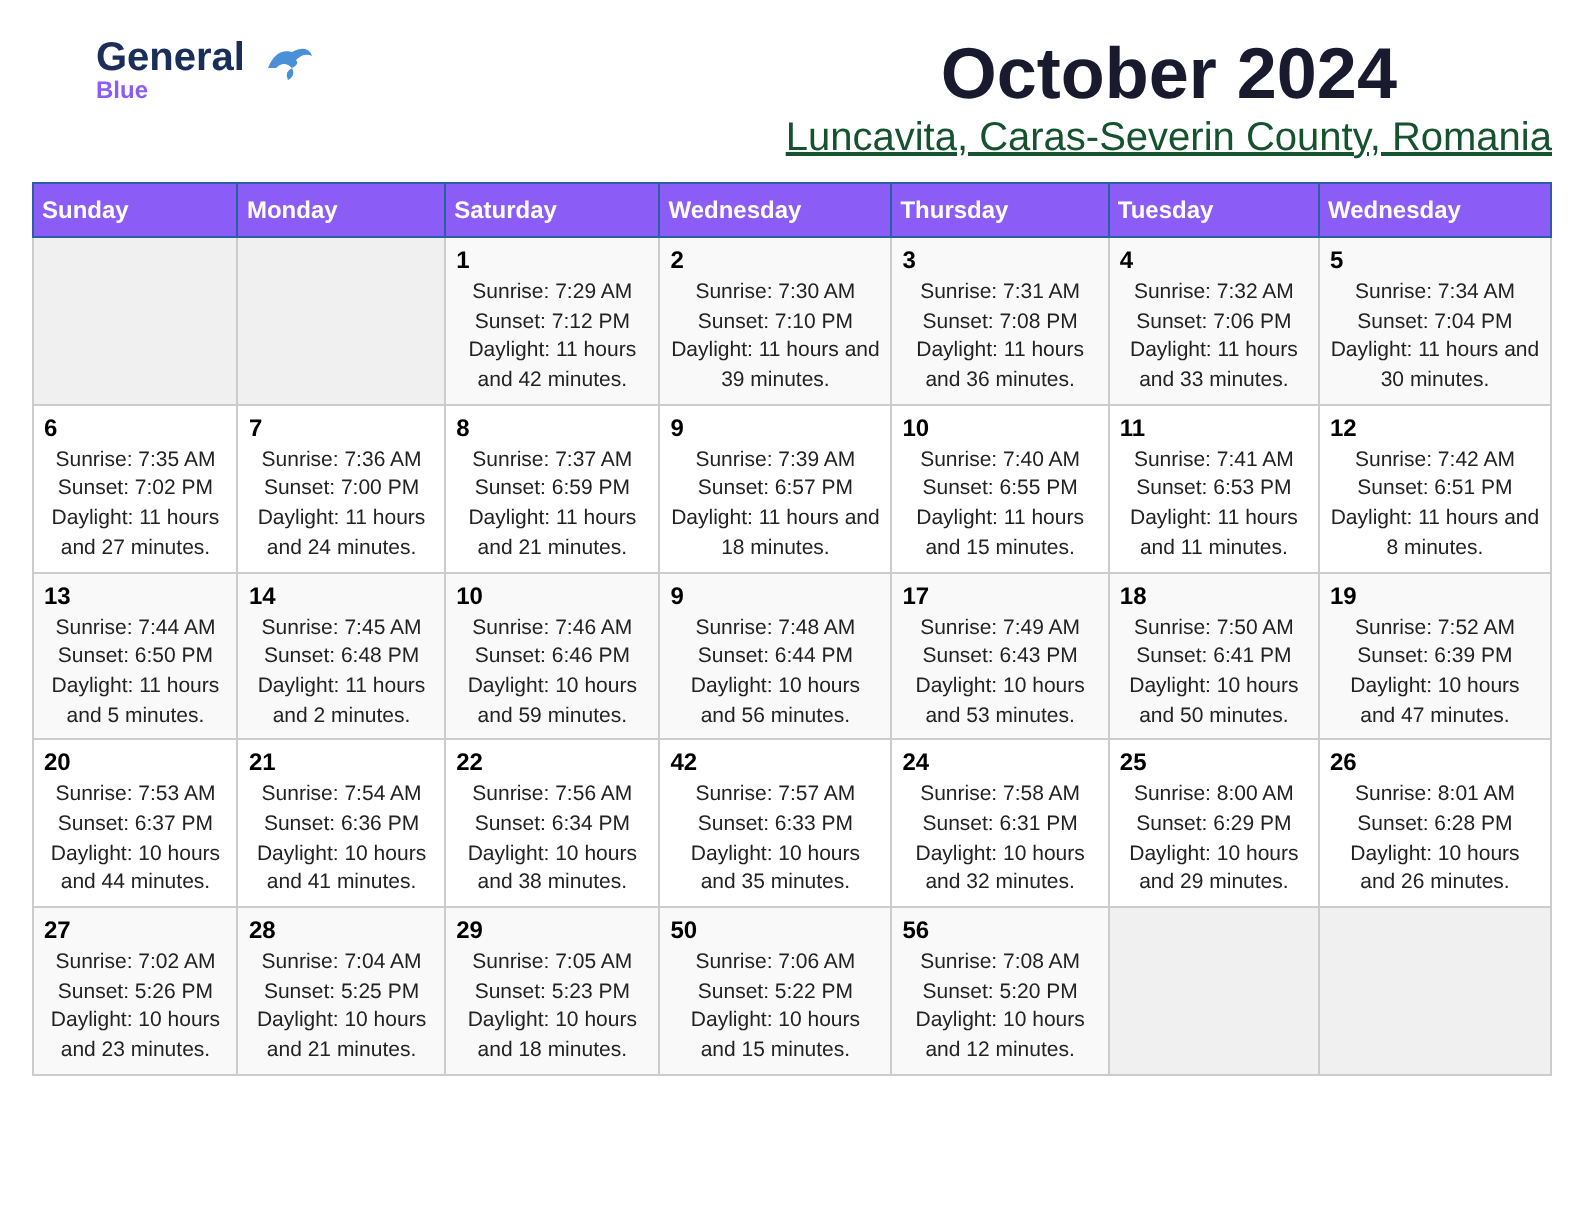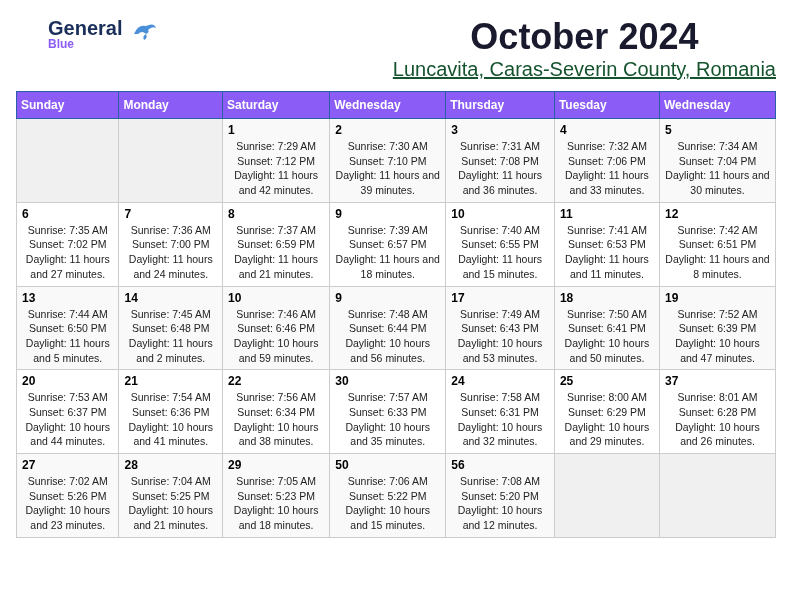--- a/index.html
+++ b/index.html
@@ -209,33 +209,33 @@
         </td>
         <td>
           <span class="day-number">21</span>
           <div class="day-info">Sunrise: 7:54 AM<br>Sunset: 6:36 PM<br>Daylight: 10 hours and 41 minutes.</div>
         </td>
         <td>
           <span class="day-number">22</span>
           <div class="day-info">Sunrise: 7:56 AM<br>Sunset: 6:34 PM<br>Daylight: 10 hours and 38 minutes.</div>
         </td>
         <td>
-          <span class="day-number">30</span>
+          <span class="day-number">42</span>
           <div class="day-info">Sunrise: 7:57 AM<br>Sunset: 6:33 PM<br>Daylight: 10 hours and 35 minutes.</div>
         </td>
         <td>
           <span class="day-number">24</span>
           <div class="day-info">Sunrise: 7:58 AM<br>Sunset: 6:31 PM<br>Daylight: 10 hours and 32 minutes.</div>
         </td>
         <td>
           <span class="day-number">25</span>
           <div class="day-info">Sunrise: 8:00 AM<br>Sunset: 6:29 PM<br>Daylight: 10 hours and 29 minutes.</div>
         </td>
         <td>
-          <span class="day-number">37</span>
+          <span class="day-number">26</span>
           <div class="day-info">Sunrise: 8:01 AM<br>Sunset: 6:28 PM<br>Daylight: 10 hours and 26 minutes.</div>
         </td>
       </tr>
       <tr>
         <td>
           <span class="day-number">27</span>
           <div class="day-info">Sunrise: 7:02 AM<br>Sunset: 5:26 PM<br>Daylight: 10 hours and 23 minutes.</div>
         </td>
         <td>
           <span class="day-number">28</span>

